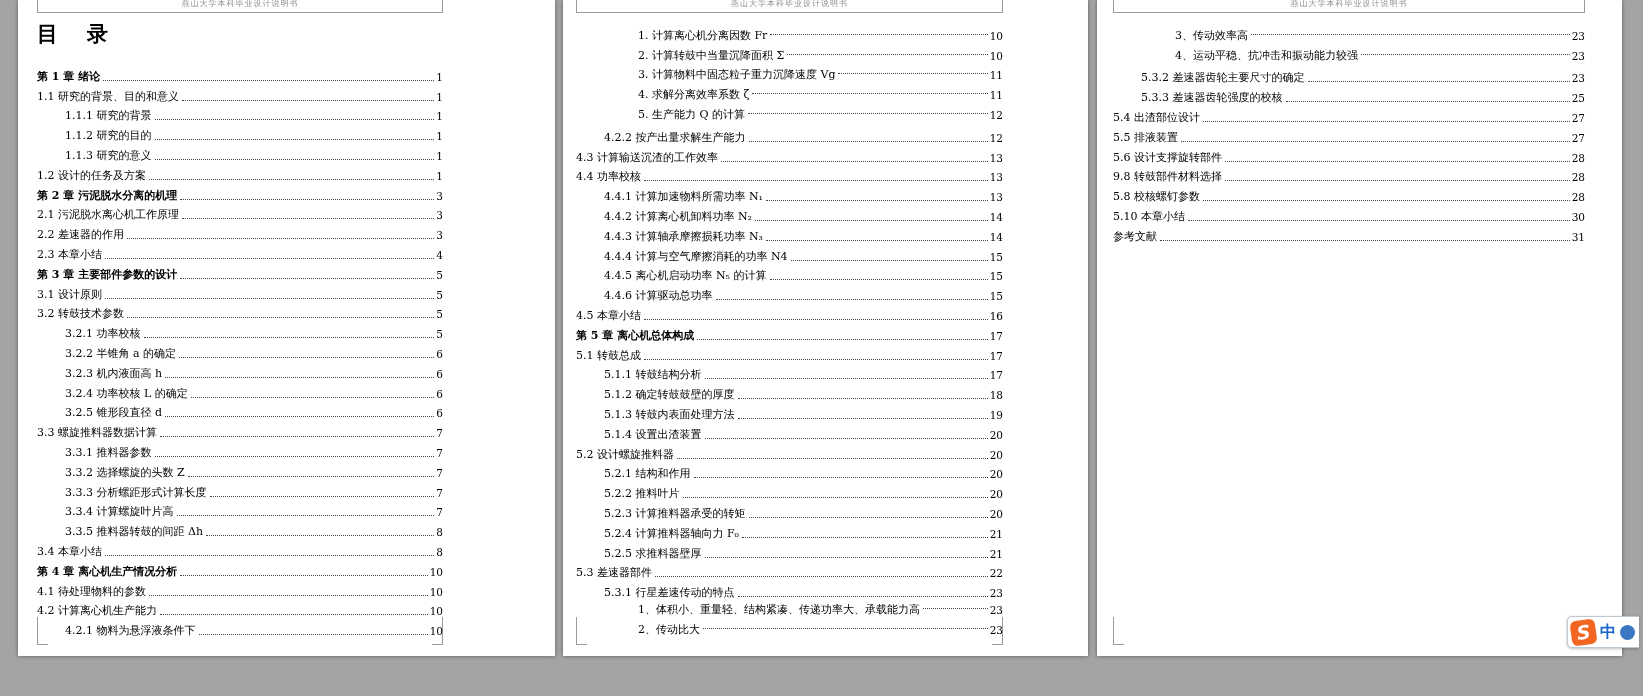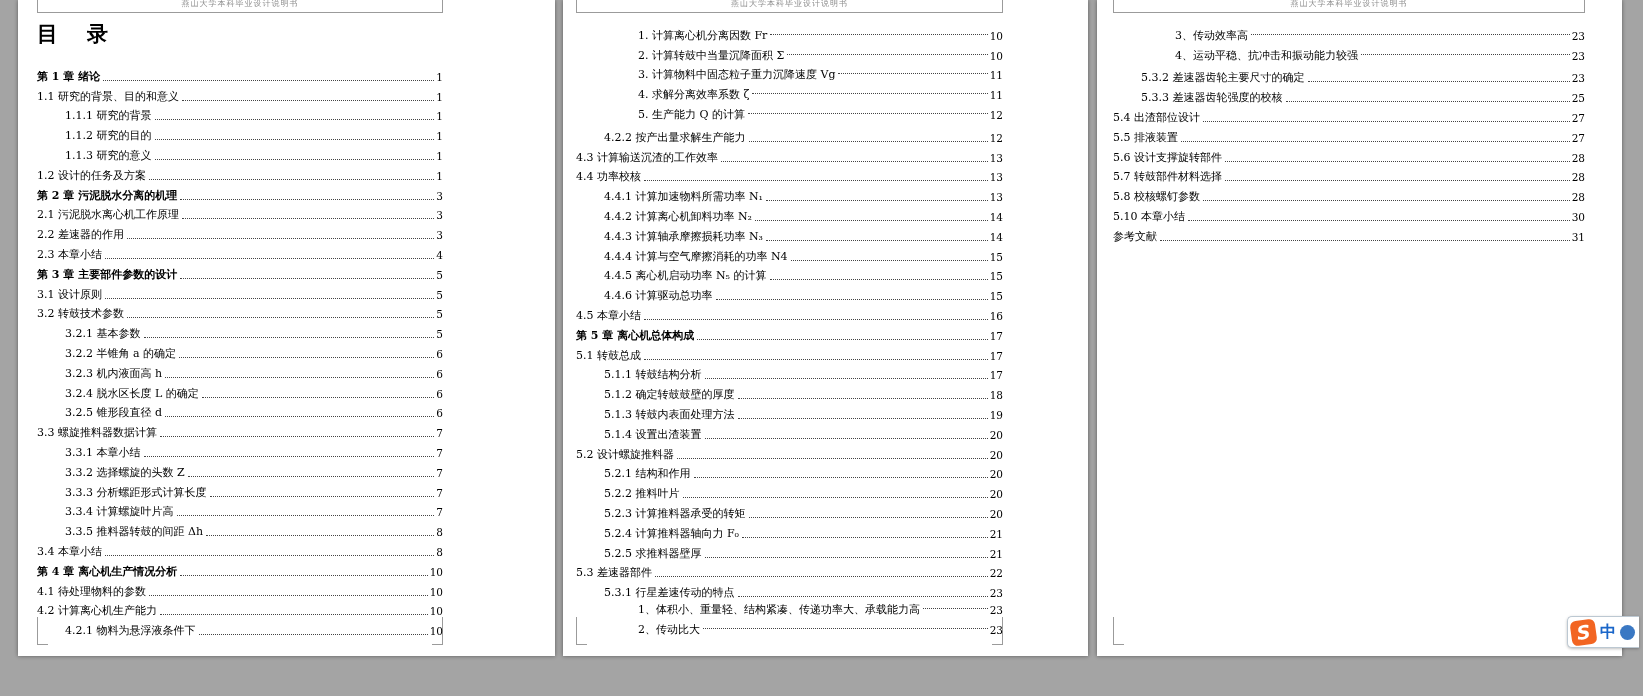--- a/index.html
+++ b/index.html
@@ -156,51 +156,51 @@
               <span class="label">3.1 设计原则</span>
               <span class="leader"></span>
               <span class="pagenum">5</span>
             </div>
             <div class="toc-row lvl0">
               <span class="label">3.2 转鼓技术参数</span>
               <span class="leader"></span>
               <span class="pagenum">5</span>
             </div>
             <div class="toc-row lvl1">
-              <span class="label">3.2.1 基本参数</span>
+              <span class="label">3.2.1 功率校核</span>
               <span class="leader"></span>
               <span class="pagenum">5</span>
             </div>
             <div class="toc-row lvl1">
               <span class="label">3.2.2 半锥角 a 的确定</span>
               <span class="leader"></span>
               <span class="pagenum">6</span>
             </div>
             <div class="toc-row lvl1">
               <span class="label">3.2.3 机内液面高 h</span>
               <span class="leader"></span>
               <span class="pagenum">6</span>
             </div>
             <div class="toc-row lvl1">
-              <span class="label">3.2.4 脱水区长度 L 的确定</span>
+              <span class="label">3.2.4 功率校核 L 的确定</span>
               <span class="leader"></span>
               <span class="pagenum">6</span>
             </div>
             <div class="toc-row lvl1">
               <span class="label">3.2.5 锥形段直径 d</span>
               <span class="leader"></span>
               <span class="pagenum">6</span>
             </div>
             <div class="toc-row lvl0">
               <span class="label">3.3 螺旋推料器数据计算</span>
               <span class="leader"></span>
               <span class="pagenum">7</span>
             </div>
             <div class="toc-row lvl1">
-              <span class="label">3.3.1 本章小结</span>
+              <span class="label">3.3.1 推料器参数</span>
               <span class="leader"></span>
               <span class="pagenum">7</span>
             </div>
             <div class="toc-row lvl1">
               <span class="label">3.3.2 选择螺旋的头数 Z</span>
               <span class="leader"></span>
               <span class="pagenum">7</span>
             </div>
             <div class="toc-row lvl1">
               <span class="label">3.3.3 分析螺距形式计算长度</span>
@@ -453,21 +453,21 @@
               <span class="label">5.5 排液装置</span>
               <span class="leader"></span>
               <span class="pagenum">27</span>
             </div>
             <div class="toc-row lvl0">
               <span class="label">5.6 设计支撑旋转部件</span>
               <span class="leader"></span>
               <span class="pagenum">28</span>
             </div>
             <div class="toc-row lvl0">
-              <span class="label">5.7 转鼓部件材料选择</span>
+              <span class="label">9.8 转鼓部件材料选择</span>
               <span class="leader"></span>
               <span class="pagenum">28</span>
             </div>
             <div class="toc-row lvl0">
               <span class="label">5.8 校核螺钉参数</span>
               <span class="leader"></span>
               <span class="pagenum">28</span>
             </div>
             <div class="toc-row lvl0">
               <span class="label">5.10 本章小结</span>

